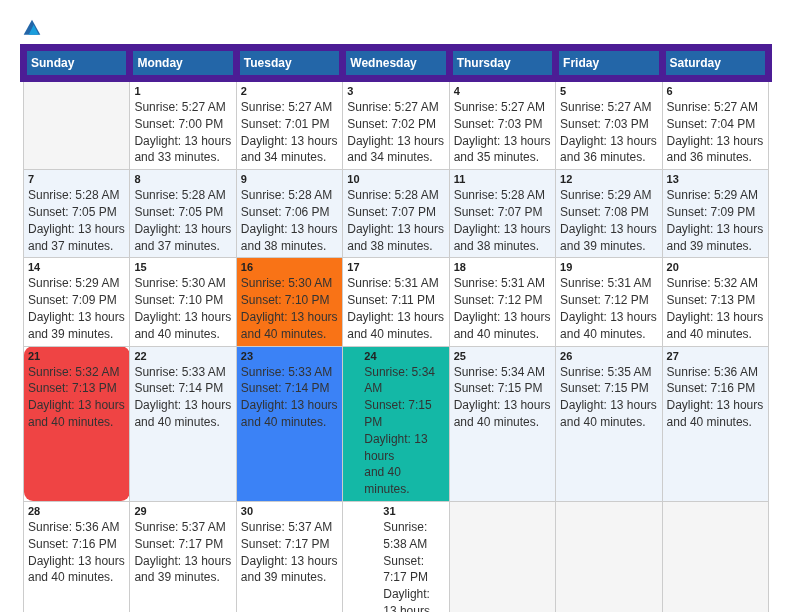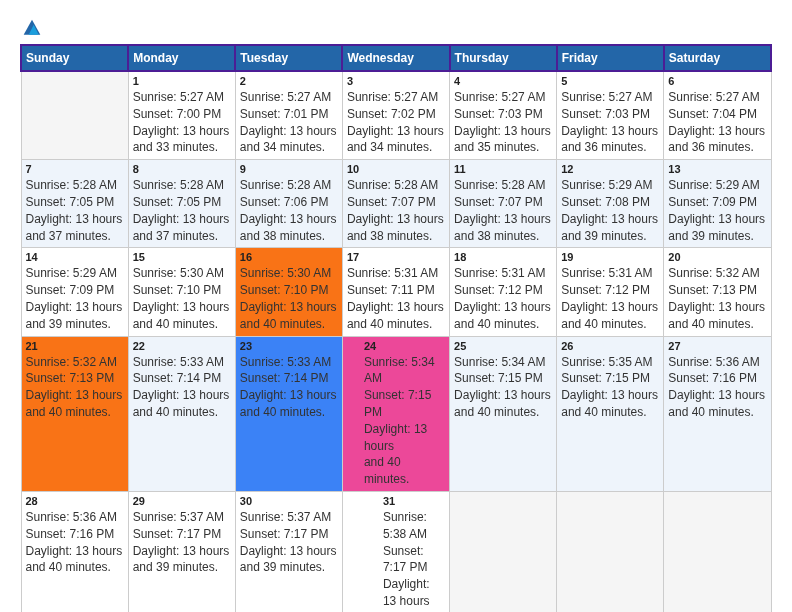--- a/index.html
+++ b/index.html
@@ -62,21 +62,21 @@
       width: 100%;
       table-layout: fixed;
     }
     .calendar th {
       background: #2366a8;
       color: #fff;
       font-size: 12px;
       font-weight: bold;
       padding: 5px 4px;
       text-align: left;
-      border: 2px solid #4c1d95;
+      border: 7px solid #4c1d95;
     }
     .calendar td {
       vertical-align: top;
       border: 1px solid #ccc;
       padding: 3px 4px;
       font-size: 9.5px;
       color: #333;
       height: 85px;
     }
     .day-num {
@@ -282,42 +282,42 @@
           </td>
           <td style="background: rgb(255, 255, 255);">
             <span class="day-num">20</span>
             <div class="cell-info" style="white-space: pre-line;">Sunrise: 5:32 AM
 Sunset: 7:13 PM
 Daylight: 13 hours
 and 40 minutes.</div>
           </td>
         </tr>
         <tr>
-          <td style="background: #f97316;">
+          <td style="background: #ef4444; border-radius: 9px;">
             <span class="day-num">21</span>
             <div class="cell-info" style="white-space: pre-line;">Sunrise: 5:32 AM
 Sunset: 7:13 PM
 Daylight: 13 hours
 and 40 minutes.</div>
           </td>
           <td style="background: rgb(238, 244, 251);">
             <span class="day-num">22</span>
             <div class="cell-info" style="white-space: pre-line;">Sunrise: 5:33 AM
 Sunset: 7:14 PM
 Daylight: 13 hours
 and 40 minutes.</div>
           </td>
           <td style="background: #3b82f6;">
             <span class="day-num">23</span>
             <div class="cell-info" style="white-space: pre-line;">Sunrise: 5:33 AM
 Sunset: 7:14 PM
 Daylight: 13 hours
 and 40 minutes.</div>
           </td>
-          <td style="background: #ec4899; padding-left: 21px;">
+          <td style="background: #14b8a6; padding-left: 21px;">
             <span class="day-num">24</span>
             <div class="cell-info" style="white-space: pre-line;">Sunrise: 5:34 AM
 Sunset: 7:15 PM
 Daylight: 13 hours
 and 40 minutes.</div>
           </td>
           <td style="background: rgb(238, 244, 251); margin-top: 48px;">
             <span class="day-num">25</span>
             <div class="cell-info" style="white-space: pre-line;">Sunrise: 5:34 AM
 Sunset: 7:15 PM

